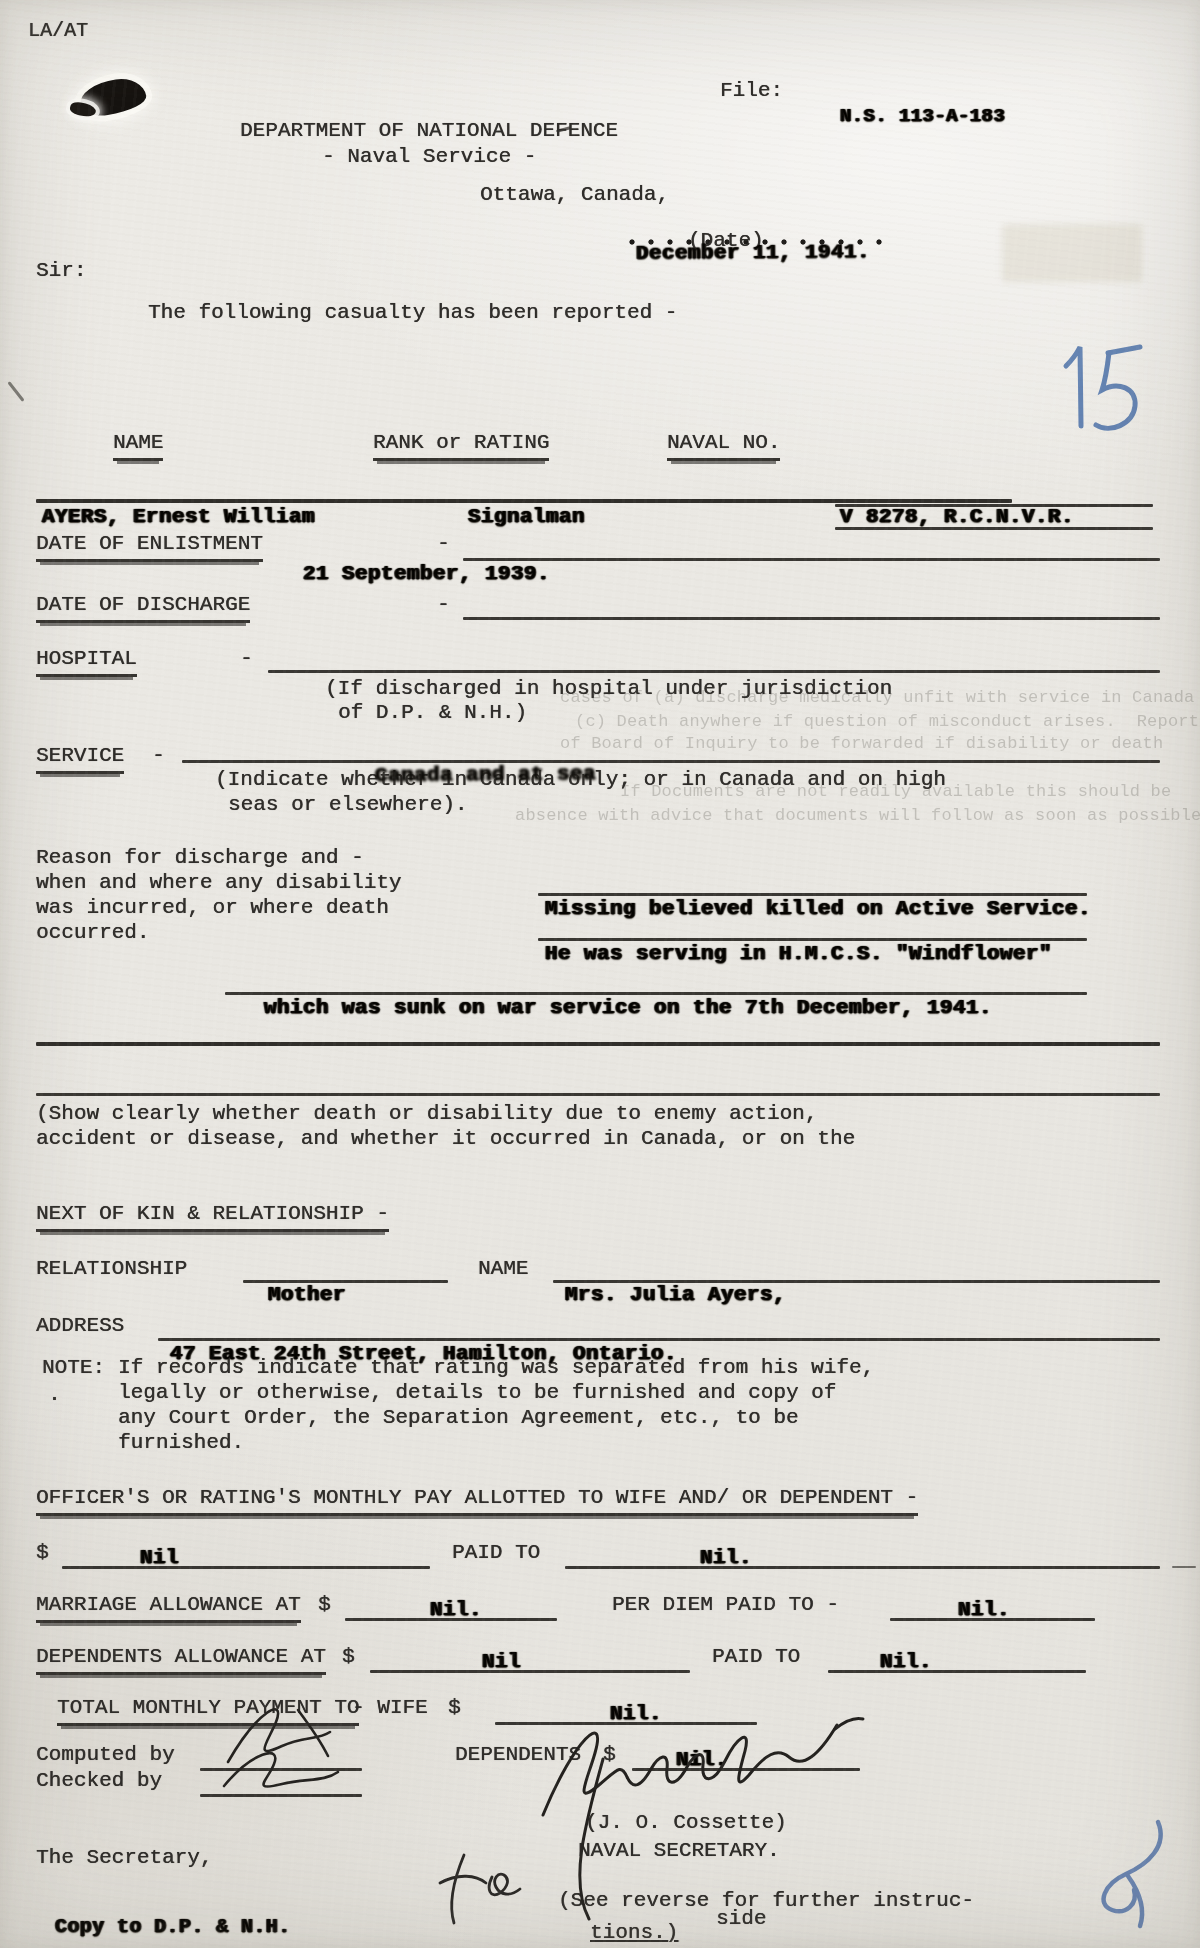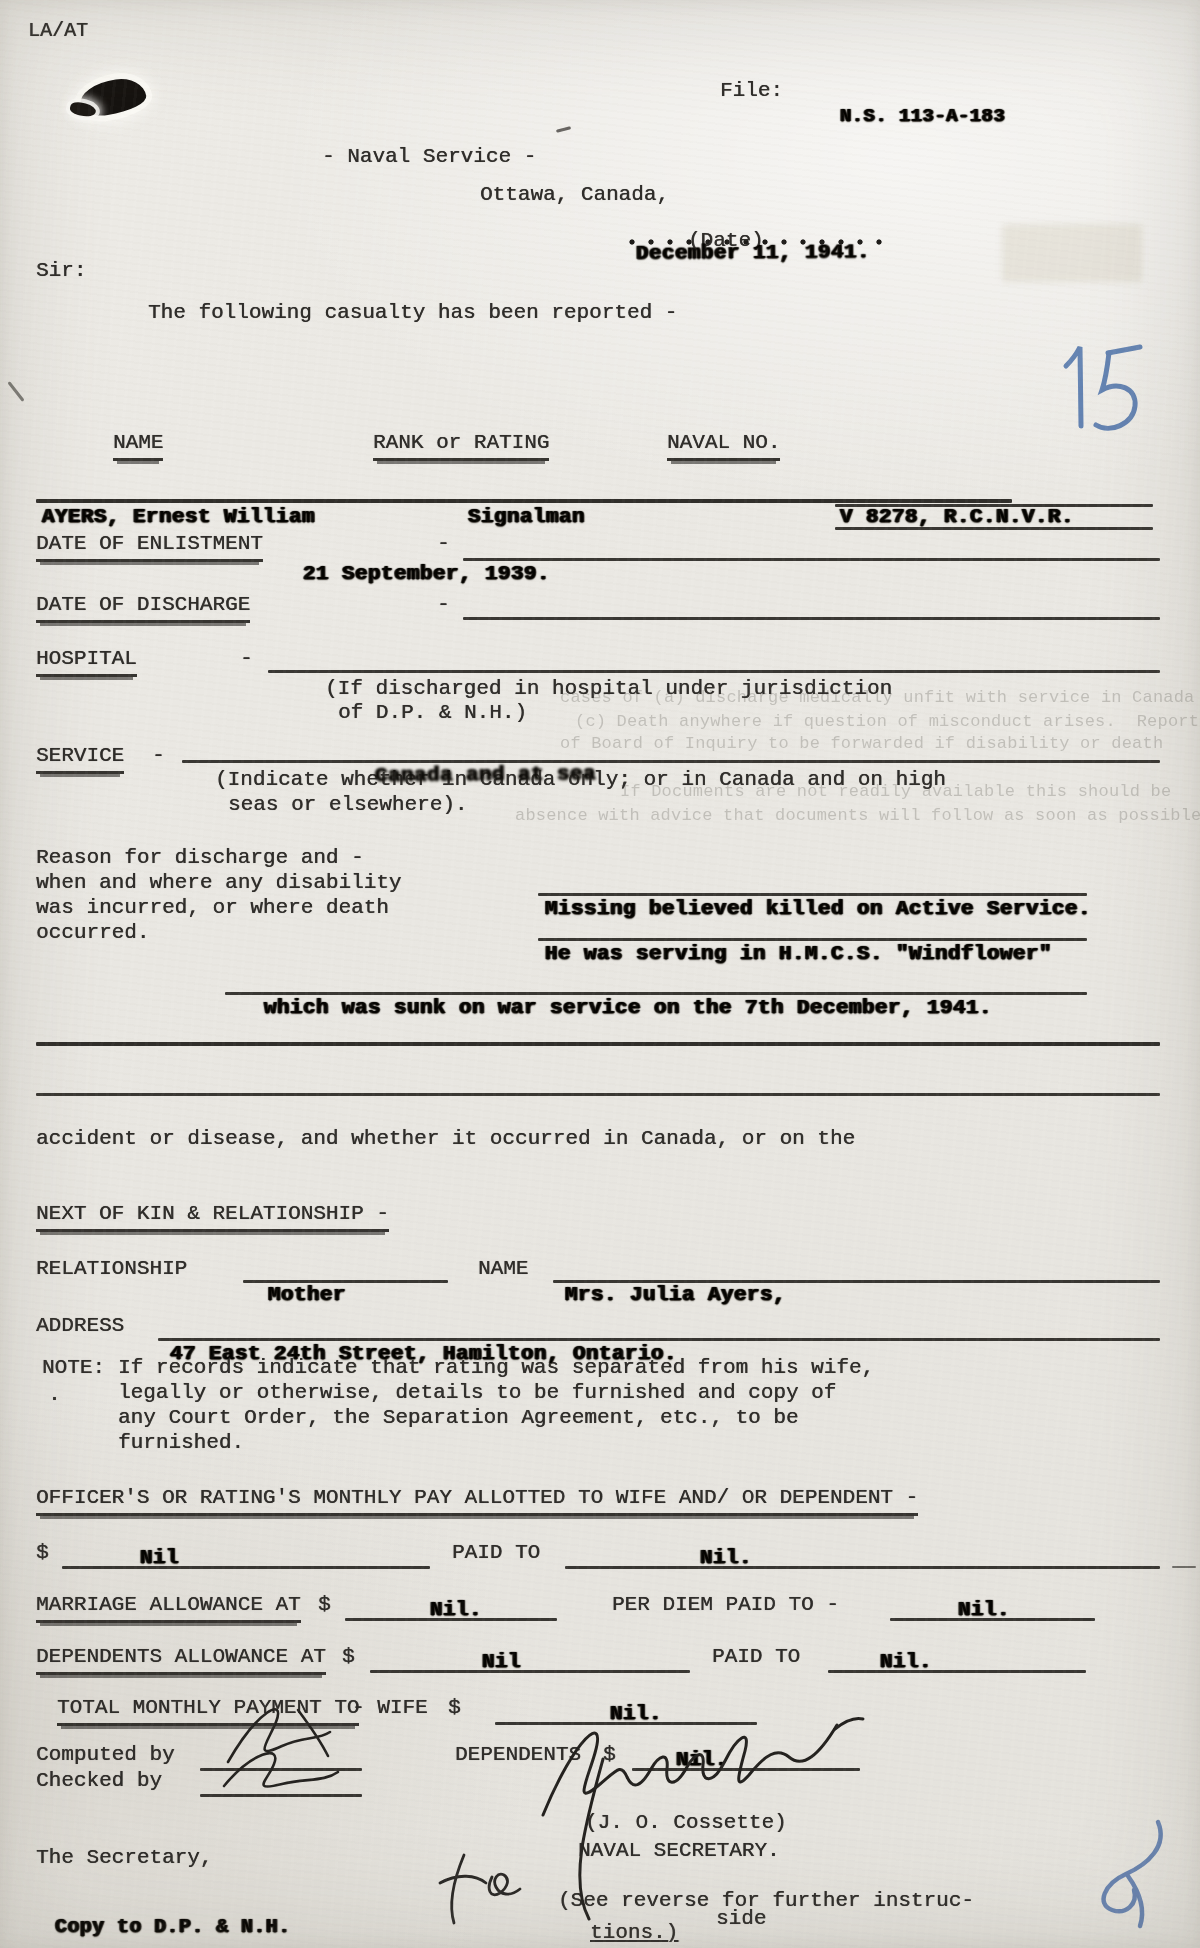--- a/index.html
+++ b/index.html
@@ -63,20 +63,21 @@
 
   <div class="bleed" style="left:560px;top:688px;">cases of (a) discharge medically unfit with service in Canada</div>
   <div class="bleed" style="left:575px;top:712px;">(c) Death anywhere if question of misconduct arises.  Report</div>
   <div class="bleed" style="left:560px;top:734px;">of Board of Inquiry to be forwarded if disability or death</div>
   <div class="bleed" style="left:620px;top:782px;">If Documents are not readily available this should be</div>
   <div class="bleed" style="left:515px;top:806px;">absence with advice that documents will follow as soon as possible,</div>
 
   <div class="t" style="left:28px;top:18px;font-size:20px;">LA/AT</div>
   <div class="t" style="left:720px;top:78px;">File:</div>
   <div class="sm" style="left:840px;top:104px;font-size:19px;">N.S. 113-A-183</div>
+  <div class="t" style="left:240px;top:118px;">DEPARTMENT OF NATIONAL DEFENCE</div>
   <div class="t" style="left:322px;top:144px;">- Naval Service -</div>
   <div class="t" style="left:480px;top:182px;">Ottawa, Canada,</div>
 
   <div class="dotline" style="left:628px;top:238px;width:266px;"></div>
   <div class="t" style="left:688px;top:228px;">(Date)</div>
   <div class="sm" style="left:636px;top:240px;transform:rotate(-.4deg);">December 11, 1941.</div>
 
   <div class="t" style="left:36px;top:258px;">Sir:</div>
   <div class="t" style="left:148px;top:300px;">The following casualty has been reported -</div>
 
@@ -128,20 +129,21 @@
 
   <div class="ln" style="left:538px;top:893px;width:549px;"></div>
   <div class="sm" style="left:545px;top:896px;">Missing believed killed on Active Service.</div>
   <div class="ln" style="left:538px;top:938px;width:549px;"></div>
   <div class="sm" style="left:545px;top:941px;">He was serving in H.M.C.S. "Windflower"</div>
   <div class="ln" style="left:225px;top:992px;width:862px;"></div>
   <div class="sm" style="left:244px;top:995px;padding-left:20px;">which was sunk on war service on the 7th December, 1941.</div>
   <div class="ln hv" style="left:36px;top:1042px;width:1124px;"></div>
   <div class="ln" style="left:36px;top:1093px;width:1124px;"></div>
 
+  <div class="t" style="left:36px;top:1101px;">(Show clearly whether death or disability due to enemy action,</div>
   <div class="t" style="left:36px;top:1126px;">accident or disease, and whether it occurred in Canada, or on the</div>
 
   <div class="t u2" style="left:36px;top:1201px;">NEXT OF KIN &amp; RELATIONSHIP -</div>
   <div class="t" style="left:36px;top:1256px;">RELATIONSHIP</div>
   <div class="ln" style="left:243px;top:1280px;width:205px;"></div>
   <div class="sm" style="left:268px;top:1282px;">Mother</div>
   <div class="t" style="left:478px;top:1256px;">NAME</div>
   <div class="ln" style="left:553px;top:1280px;width:607px;"></div>
   <div class="sm" style="left:565px;top:1282px;">Mrs. Julia Ayers,</div>
 

